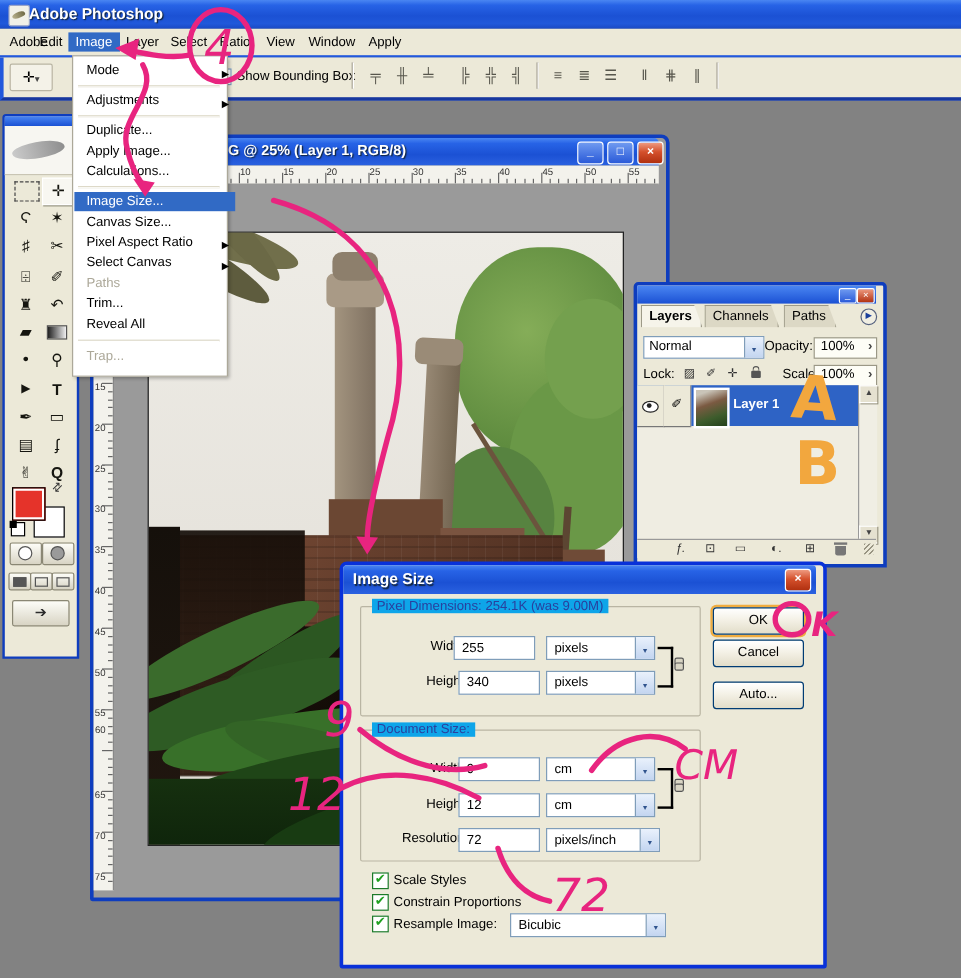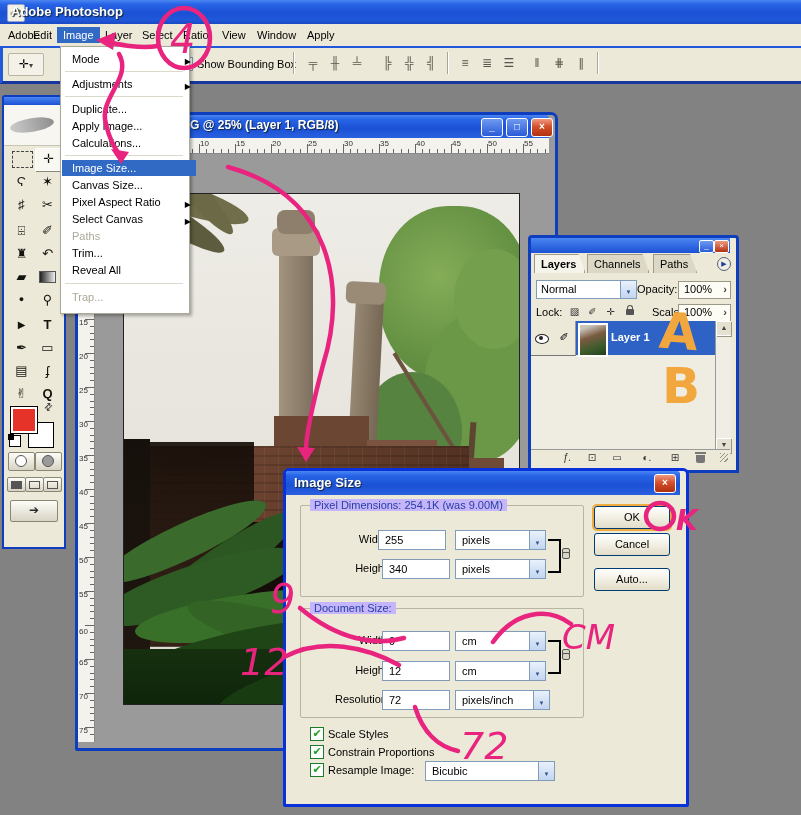--- a/index.html
+++ b/index.html
@@ -3,21 +3,21 @@
 <meta charset="utf-8">
 <style>
   html,body{margin:0;padding:0;background:#666;}
   #screen{position:relative;width:801px;height:815px;overflow:hidden;background:#828282;
     font-family:"Liberation Sans","DejaVu Sans",sans-serif;font-size:11px;color:#000;}
   .abs{position:absolute;}
 
   
   #titlebar{left:0;top:0;width:801px;height:24px;
     background:linear-gradient(180deg,#4a86f2 0%,#2763e6 18%,#1b51d4 55%,#2058da 82%,#1a49c4 100%);}
-  #titlebar .apptitle{position:absolute;left:11px;top:4px;color:#fff;font-weight:bold;font-size:13px;text-shadow:1px 1px 1px #123;text-align:center;}
+  #titlebar .apptitle{position:absolute;left:24px;top:4px;color:#fff;font-weight:bold;font-size:13px;text-shadow:1px 1px 1px #123;text-align:center;}
   #appicon{position:absolute;left:7px;top:4px;width:16px;height:16px;background:#f2f1e8;border:1px solid #9aa5c8;border-radius:2px;}
   #appicon i{position:absolute;left:2px;top:5px;width:11px;height:5px;background:linear-gradient(90deg,#b9b28e,#6e6843);border-radius:60% 90% 40% 90%;transform:rotate(-28deg);}
   #menubar{left:0;top:24px;width:801px;height:22px;background:#ece9d8;border-bottom:2px solid #2258dc;}
   .mitem{position:absolute;top:3px;height:16px;line-height:16px;padding:0 6px;}
   .mitem.hl{background:#316ac5;color:#fff;}
   #optionsbar{left:0;top:48px;width:801px;height:33px;background:#ece9d8;border-left:3px solid #2258dc;border-bottom:3px solid #17379e;}
   .osep{position:absolute;top:4px;width:1px;height:22px;background:#aaa697;border-right:1px solid #fff;}
   .oicon{position:absolute;top:6px;width:20px;height:18px;line-height:18px;text-align:center;color:#57564c;font-size:12px;}
   #tool-chip{position:absolute;left:5px;top:5px;width:34px;height:21px;border:1px solid #b9b5a3;border-radius:2px;background:#f4f2e8;text-align:center;line-height:20px;font-size:12px;}
   #bbox-check{position:absolute;left:176px;top:9px;width:12px;height:12px;background:#fff;border:1px solid #7f9db9;}
@@ -108,21 +108,21 @@
   .trash::before{content:"";position:absolute;left:-1px;top:-3px;width:11px;height:2px;background:#777;}
   .grip{position:absolute;left:189px;top:3px;width:8px;height:9px;background:
     repeating-linear-gradient(135deg,#989482 0 1px,transparent 1px 3px);}
 
   
   #dialog{left:283px;top:468px;width:400px;height:333px;border:3px solid #0831d9;border-radius:6px 6px 2px 2px;background:#ece9d8;z-index:40;}
   #dialog .cap{position:absolute;left:0;top:0;width:394px;height:24px;border-radius:3px 3px 0 0;
     background:linear-gradient(180deg,#4a86f2 0%,#2763e6 20%,#1b51d4 60%,#2a61e0 100%);}
   #dialog .cap .t{position:absolute;left:8px;top:4px;color:#fff;font-weight:bold;font-size:13px;text-shadow:1px 1px 1px #123;}
   .group{position:absolute;border:1px solid #b9b5a3;border-radius:2px;}
-  .legend{position:absolute;color:#29409e;background:#c4b5fd;padding:0 4px;}
+  .legend{position:absolute;color:#29409e;background:#0ea5e9;padding:0 4px;}
   .flabel{position:absolute;text-align:right;}
   .txt{position:absolute;background:#fff;border:1px solid #7f9db9;line-height:18px;padding-left:6px;}
   .combo{position:absolute;background:#fff;border:1px solid #7f9db9;line-height:18px;padding-left:6px;}
   .xpbtn{position:absolute;width:74px;height:21px;background:linear-gradient(180deg,#fff,#f4f1e6 45%,#e2ddc9);border:1px solid #003c74;border-radius:3px;text-align:center;line-height:20px;}
   .xpbtn.def{box-shadow:0 0 0 2px #efac3f;}
   .chain{position:absolute;width:11px;height:30px;border-right:2px solid #000;border-top:2px solid #000;border-bottom:2px solid #000;}
   .link{position:absolute;width:7px;height:10px;}
   .link i{position:absolute;left:0;width:6px;height:5px;border:1px solid #555;border-radius:2px;background:#d9d5c4;}
   .link i:last-child{top:4px;}
   .cb{position:absolute;width:12px;height:12px;background:#fff;border:1px solid #1c7a28;color:#21a121;font-size:11px;line-height:11px;text-align:center;font-weight:bold;}
@@ -262,21 +262,21 @@
         <span class="vnum" style="top: 132px;">10</span>
         <span class="vnum" style="top: 166px;">15</span>
         <span class="vnum" style="top: 200px;">20</span>
         <span class="vnum" style="top: 234px;">25</span>
         <span class="vnum" style="top: 268px;">30</span>
         <span class="vnum" style="top: 302px;">35</span>
         <span class="vnum" style="top: 336px;">40</span>
         <span class="vnum" style="top: 370px;">45</span>
         <span class="vnum" style="top: 404px;">50</span>
         <span class="vnum" style="top: 438px;">55</span>
-        <span class="vnum" style="top: 475px; text-align: right;">60</span>
+        <span class="vnum" style="top: 452px; text-align: right;">60</span>
         <span class="vnum" style="top: 506px;">65</span>
         <span class="vnum" style="top: 540px;">70</span>
         <span class="vnum" style="top: 574px;">75</span>
         <i class="vtick major" style="top: 30px;"></i>
         <i class="vtick" style="top: 36.8px;"></i>
         <i class="vtick" style="top: 43.6px;"></i>
         <i class="vtick" style="top: 50.4px;"></i>
         <i class="vtick" style="top: 57.2px;"></i>
         <i class="vtick major" style="top: 64px;"></i>
         <i class="vtick" style="top: 70.8px;"></i>

